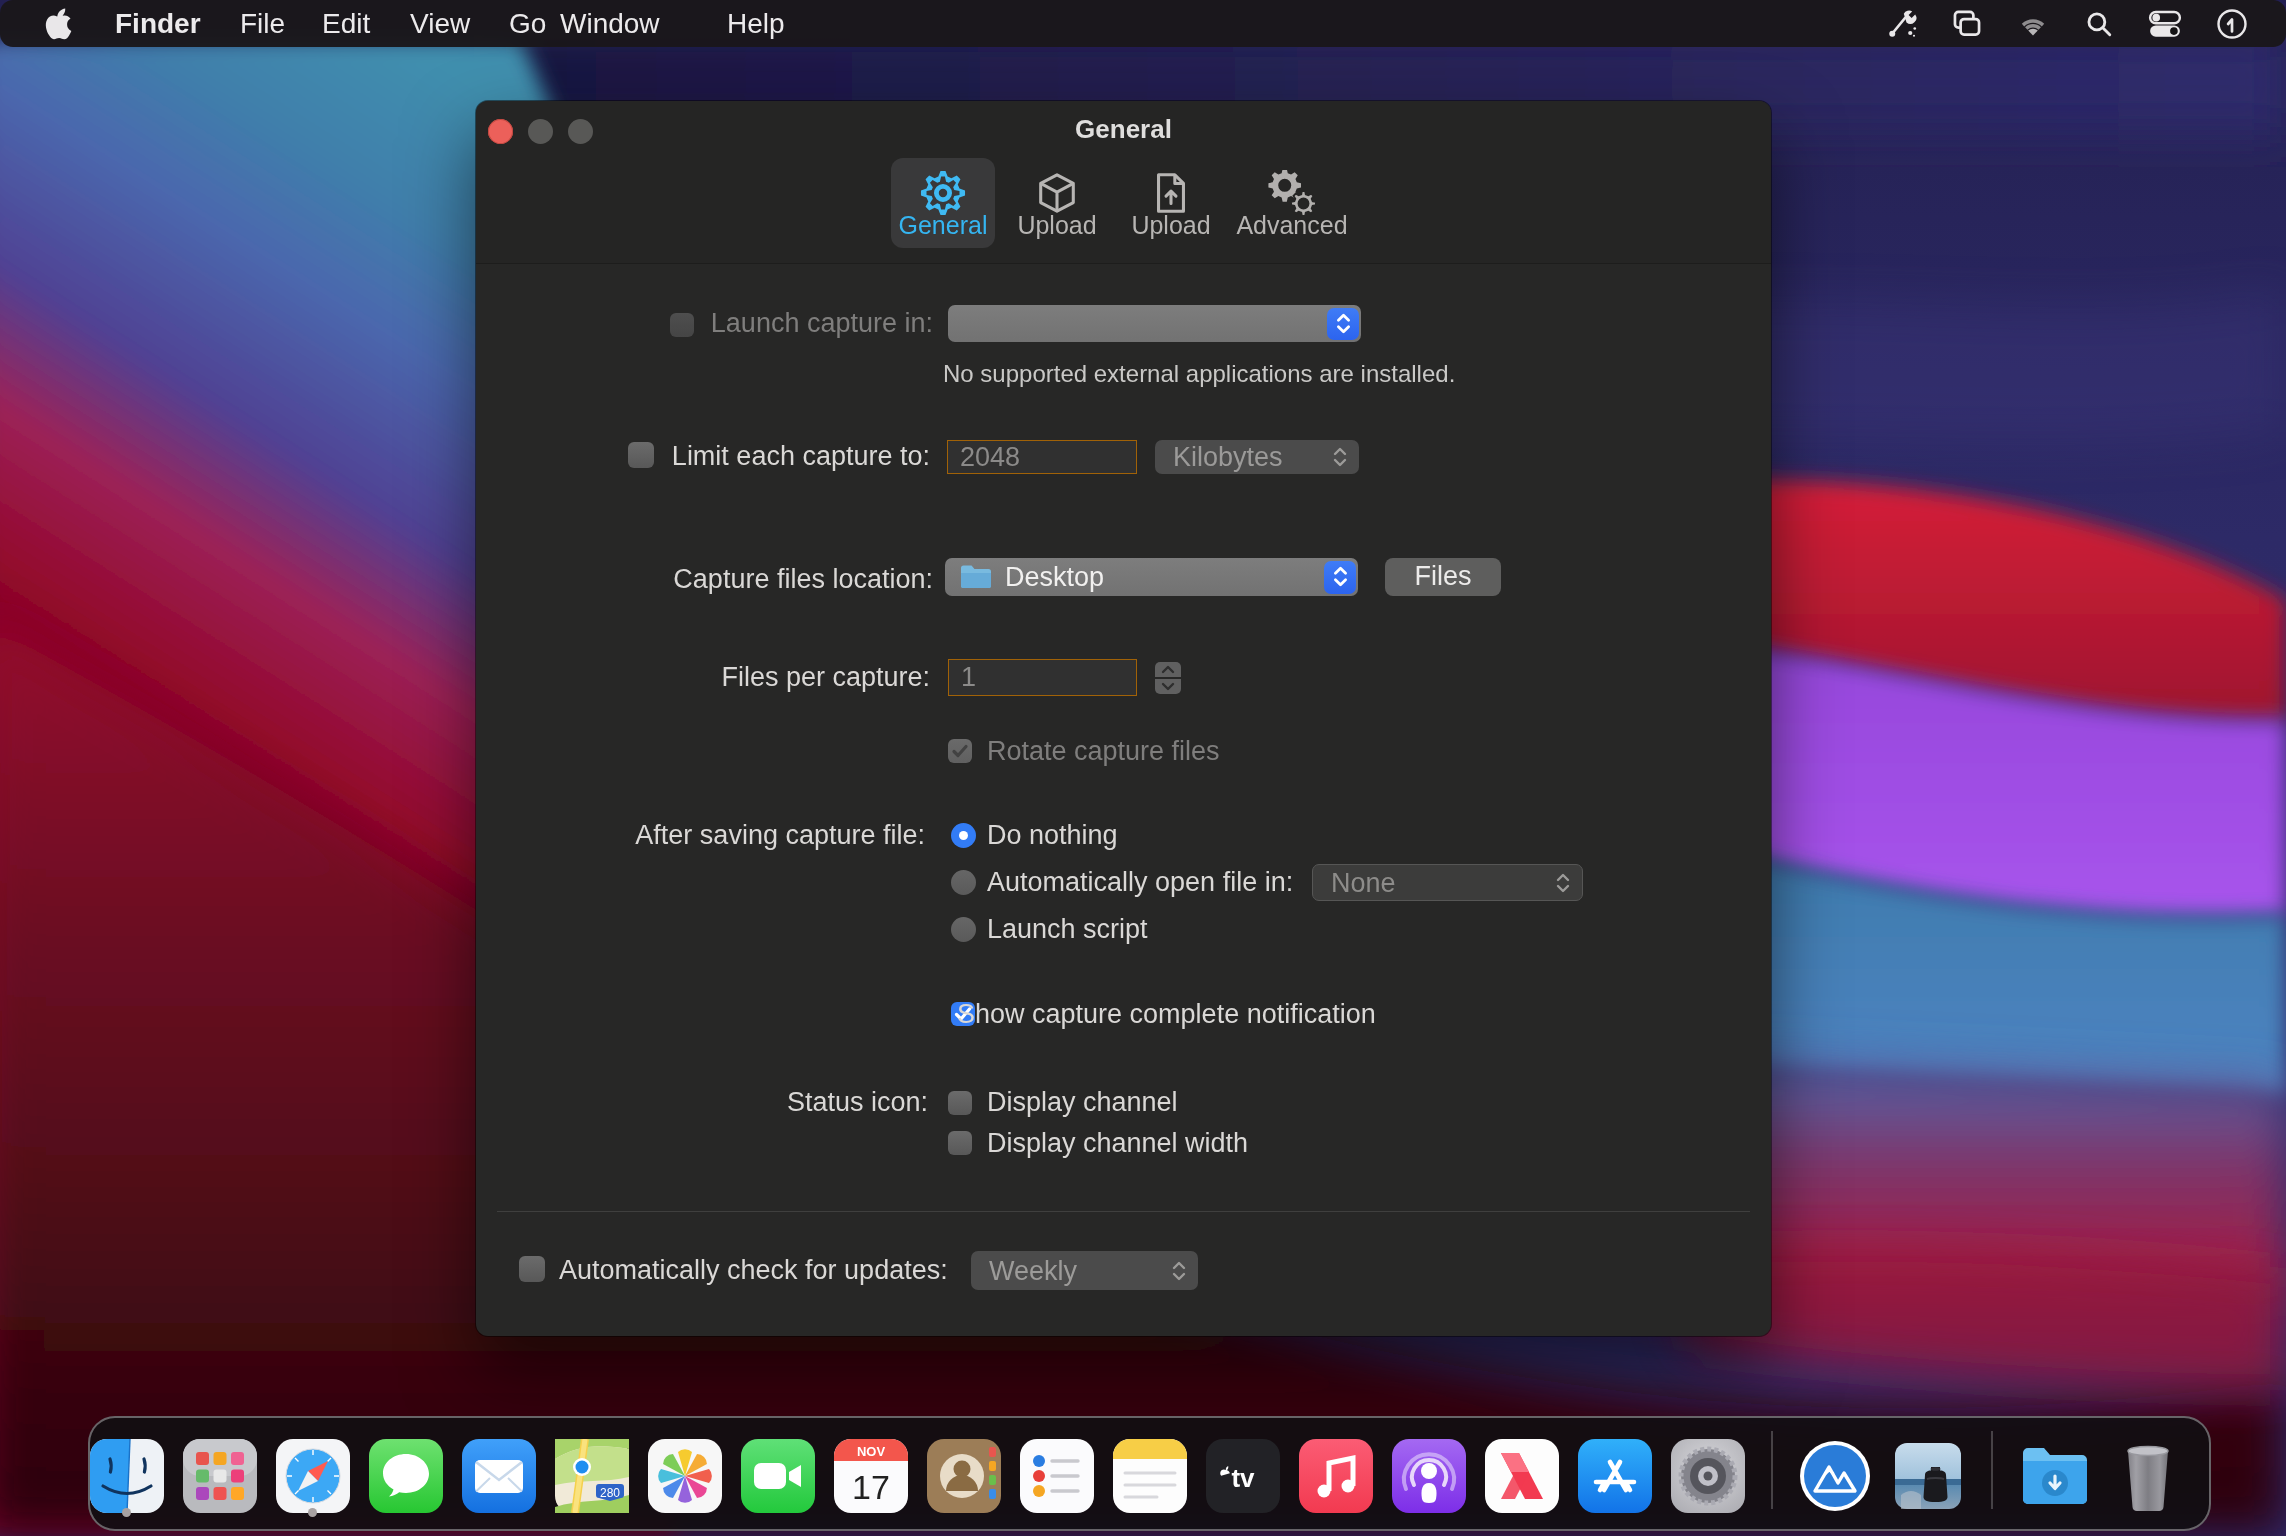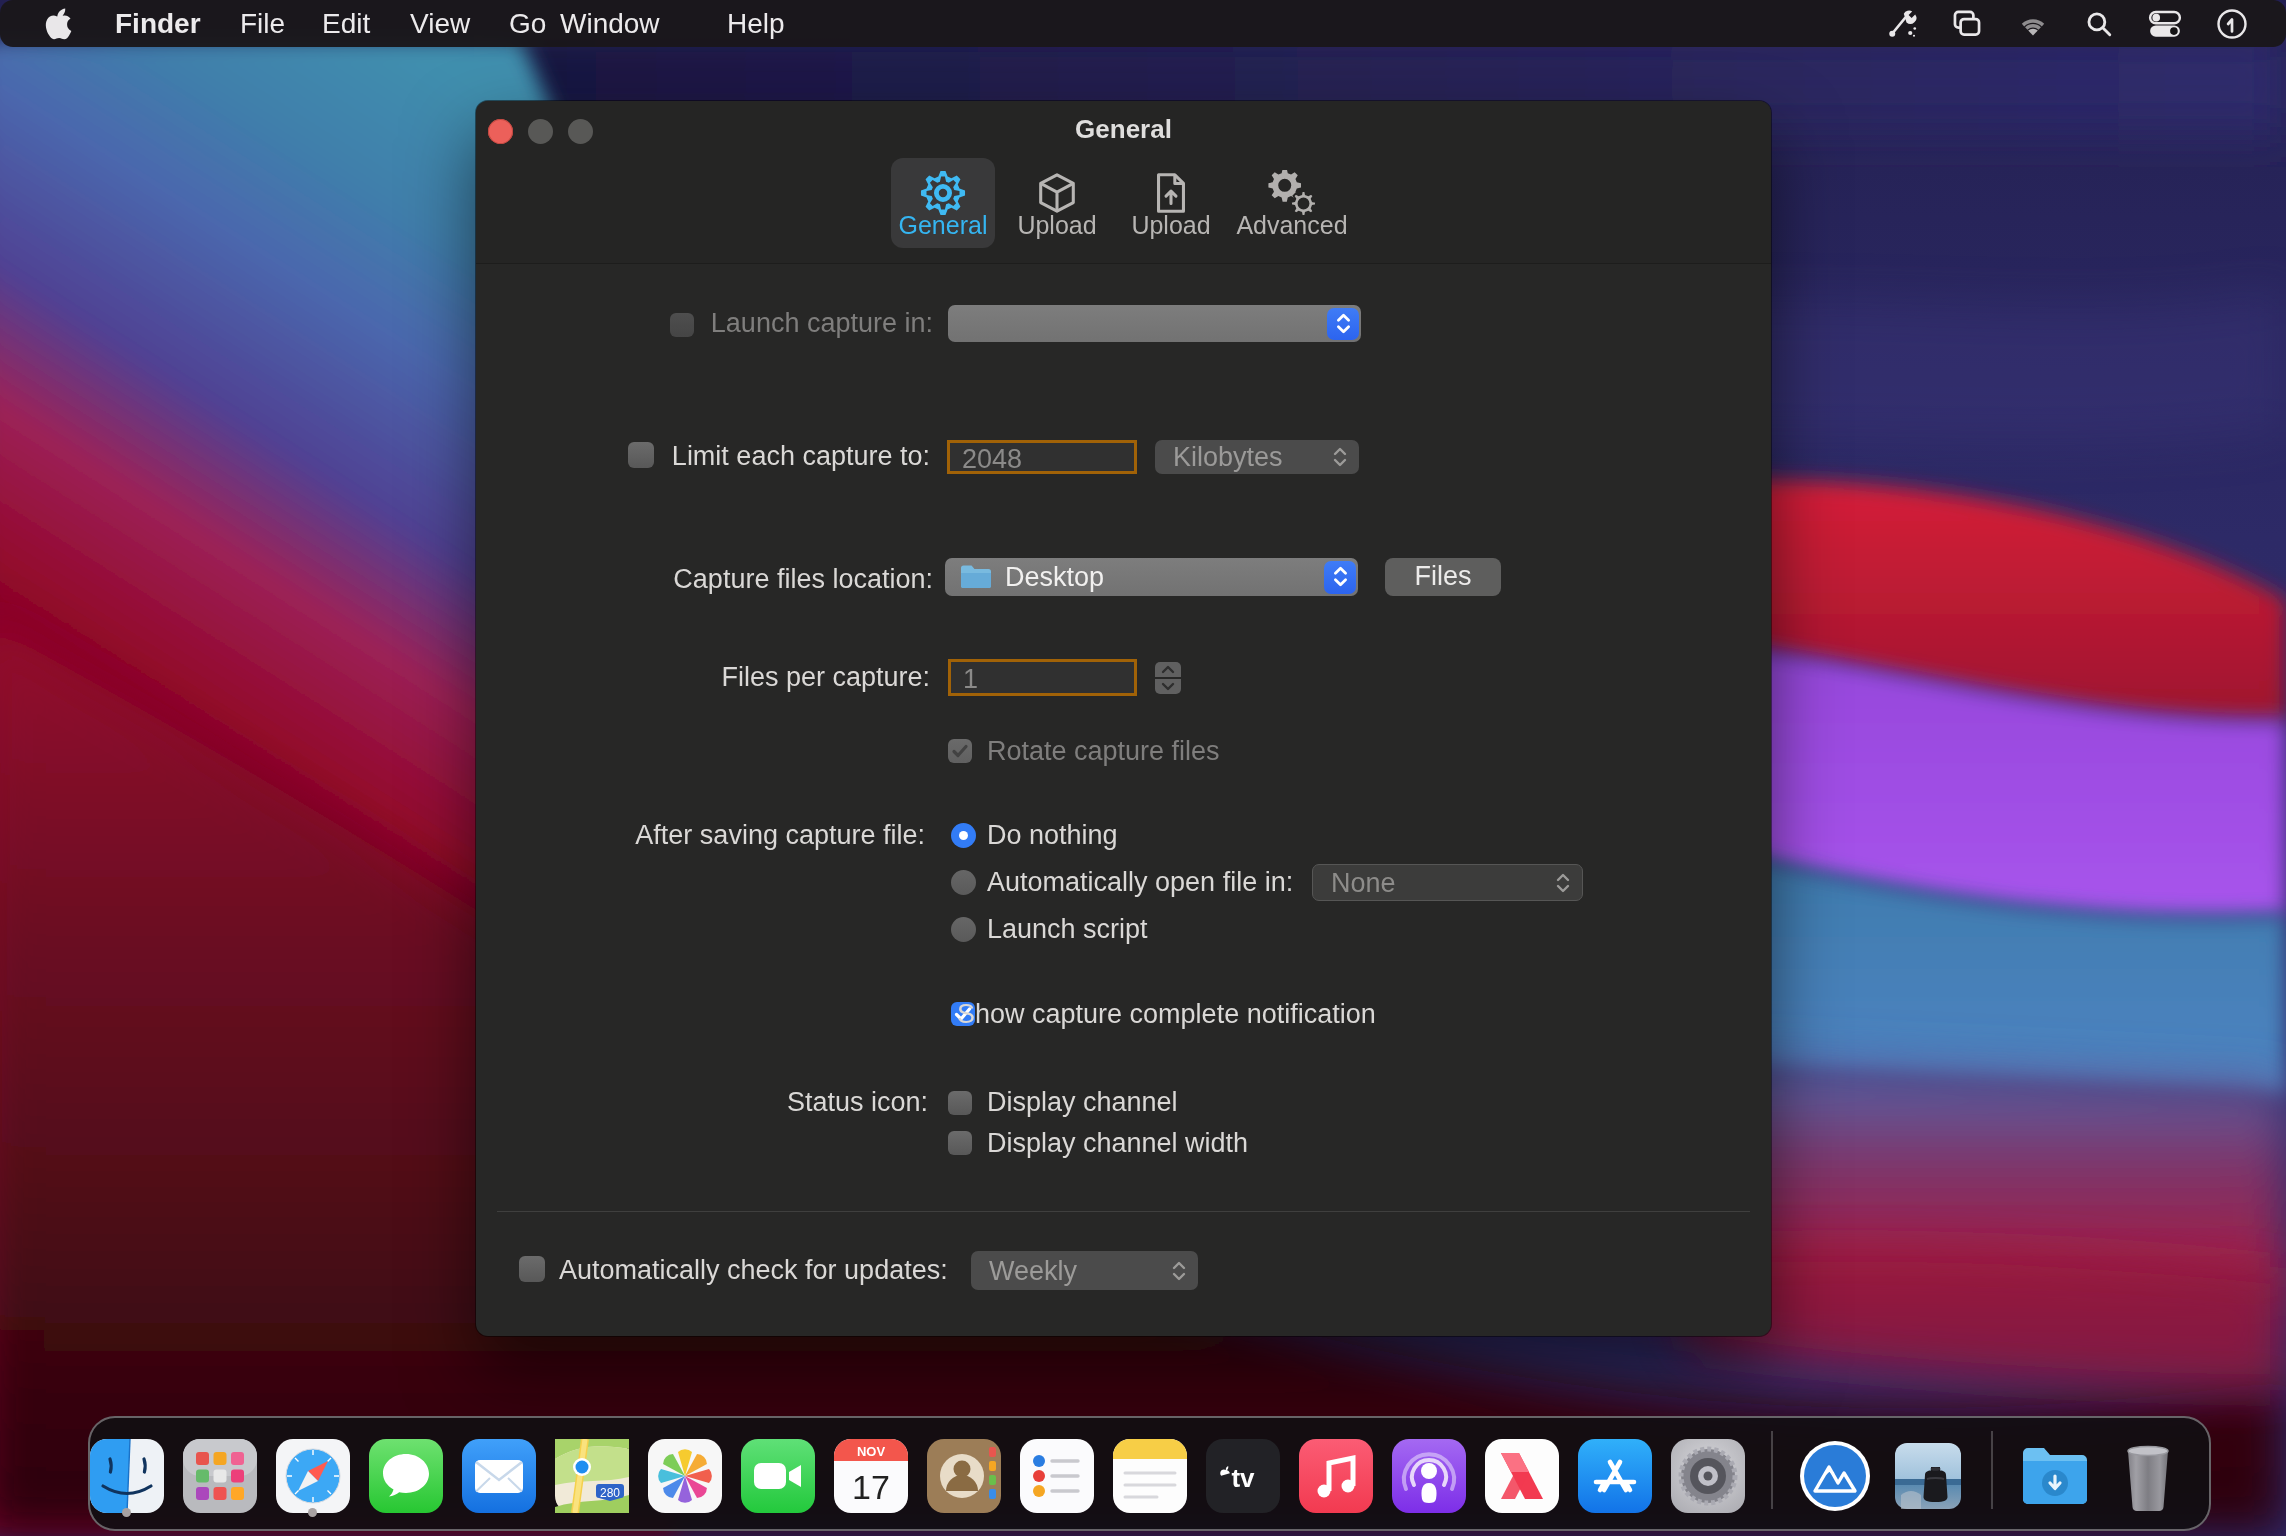--- a/index.html
+++ b/index.html
@@ -24,21 +24,21 @@
 .tab.sel .lbl { color:#35b5f1; }
 
 
 .dim { color:#7f7e7d !important; }
 .popup { position:absolute; border-radius:7px; background:linear-gradient(#7d7d7d,#727272); }
 .popup .cap { position:absolute; right:2.5px; top:2.5px; bottom:2.5px; width:32px; border-radius:7px; background:linear-gradient(#3f7cf6,#2c64ef); }
 .popup .txt { position:absolute; left:18px; top:50%; transform:translateY(-50%); font-size:27px; color:#f1f0ef; }
 .cbox { position:absolute; width:24px; height:24px; border-radius:6px; background:linear-gradient(#6b6b6b,#585858); }
 .cbox.dis { background:linear-gradient(#4e4e4e,#454545); }
 .radio { position:absolute; width:25px; height:25px; border-radius:50%; background:linear-gradient(#666,#5a5a5a); }
-.field { position:absolute; background:#303030; border:3px solid #a16207; font-size:27px; color:#8b8a89; }
+.field { position:absolute; background:#303030; border:1px solid #a16207; font-size:27px; color:#8b8a89; }
 
 .rl { position:absolute; font-size:27px; line-height:34px; color:#dad8d6; white-space:nowrap; }
 .ll { position:absolute; font-size:27px; line-height:34px; color:#dad8d6; white-space:nowrap; }
 .dimpop { background:#4b4b4b !important; }
 .gchev { position:absolute; right:8px; top:50%; margin-top:-12px; }
 
 #dock { position:absolute; left:88px; top:1416px; width:2123px; height:115px; background:rgba(16,15,18,0.88); border:2px solid rgba(160,158,162,0.6); border-radius:27px; display:flex; align-items:center; padding:0; }
 .di { width:74px; height:62px; margin:-7px 9.5px 0; position:relative; flex:none; }
 #dock .di:first-child { margin-left:0; }
 .di svg { position:absolute; left:0; top:0; }
@@ -217,20 +217,21 @@
   <div class="popup" style="left:472px;top:204px;width:413px;height:37px;">
     <div class="cap">
         <svg width="25" height="25" viewBox="0 0 25 27" style="position:absolute;left:4px;top:3px;">
           <g fill="none" stroke="#fff" stroke-width="3" stroke-linecap="round" stroke-linejoin="round">
             <path d="M7 10 L12.5 4.5 L18 10"></path>
             <path d="M7 17 L12.5 22.5 L18 17"></path>
           </g>
         </svg>
       </div>
   </div>
+  <div class="ll" style="left:467px;top:256px;color:#c9c8c6;font-size:24px;">No supported external applications are installed.</div>
 
   <div class="cbox" style="left:152px;top:341px;width:26px;height:26px;"></div>
   <div class="rl" style="right:841px;top:338px;">Limit each capture to:</div>
   <div class="field" style="left:471px;top:339px;width:190px;height:34px;line-height:32px;padding-left:12px;">2048</div>
   <div class="popup dimpop" style="left:679px;top:339px;width:204px;height:34px;">
     <div class="txt" style="color:#9b9a99;">Kilobytes</div>
     <svg class="gchev" width="22" height="24" viewBox="0 0 22 24">
         <g fill="none" stroke="#9c9b99" stroke-width="2.4" stroke-linecap="round" stroke-linejoin="round">
           <path d="M6 9 L11 4 L16 9"></path>
           <path d="M6 15 L11 20 L16 15"></path>

